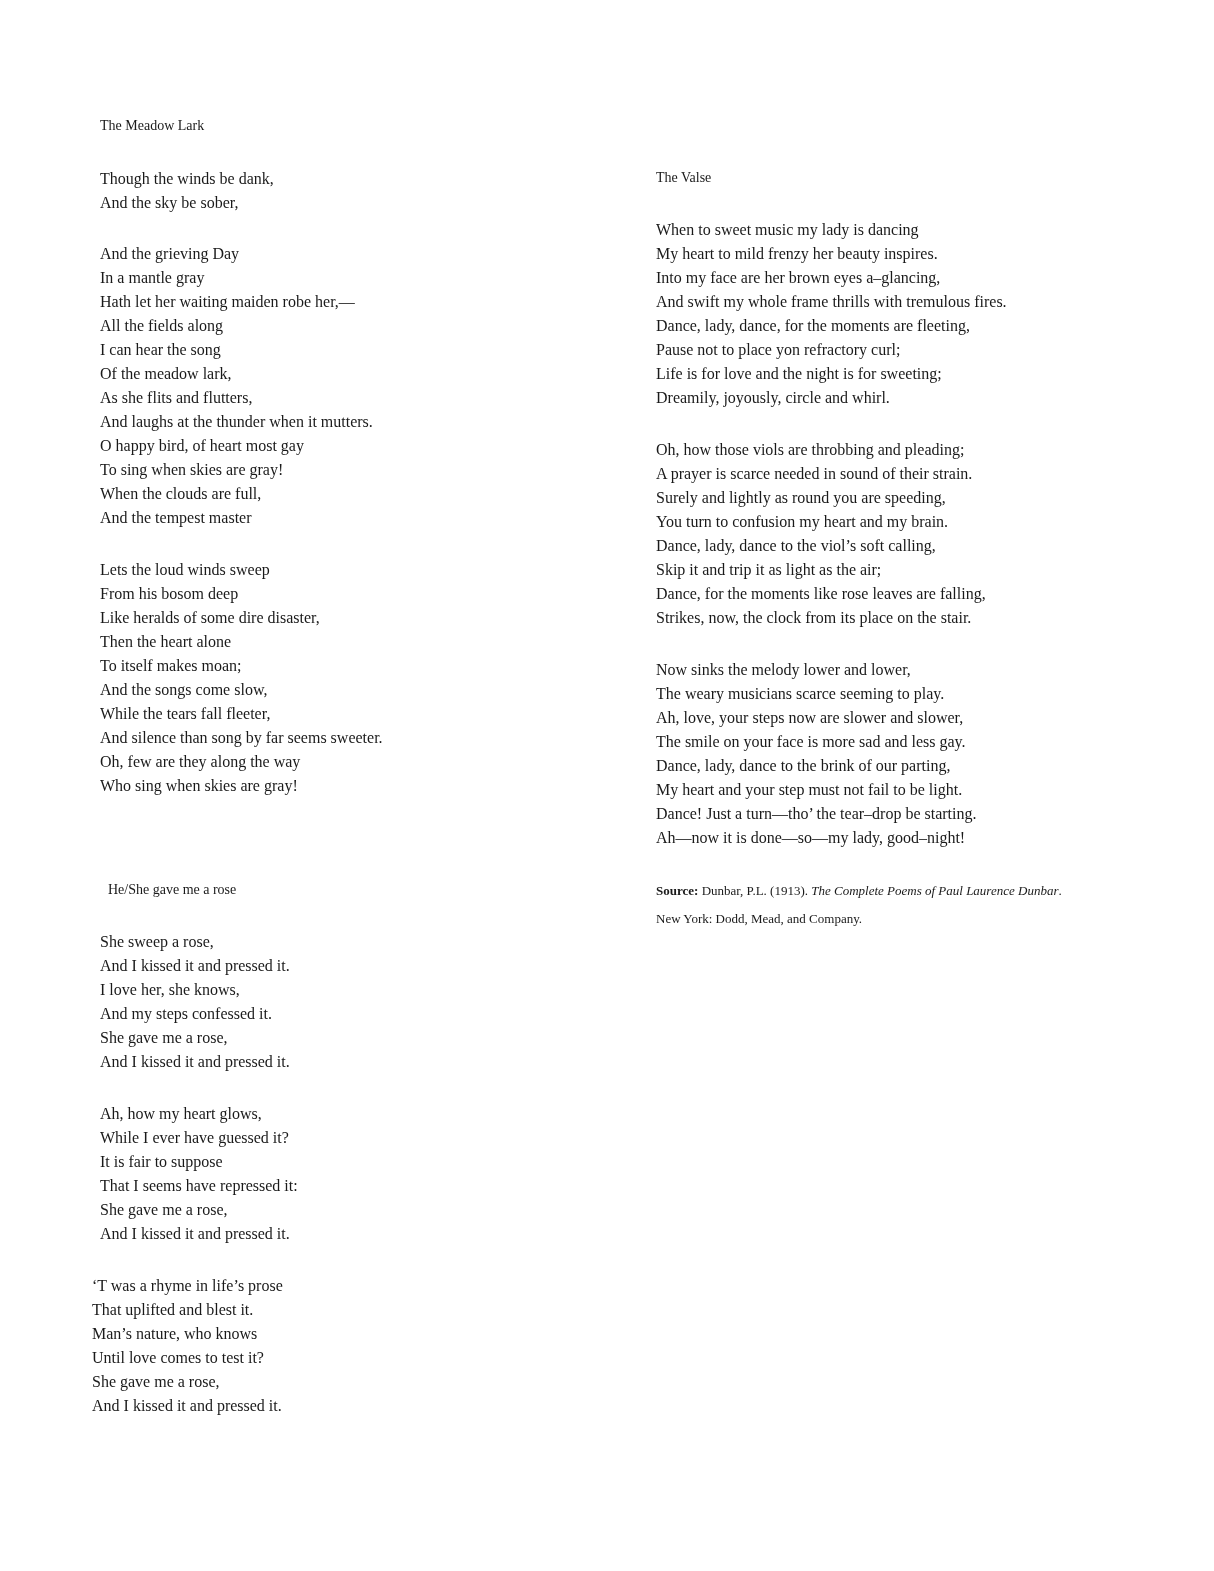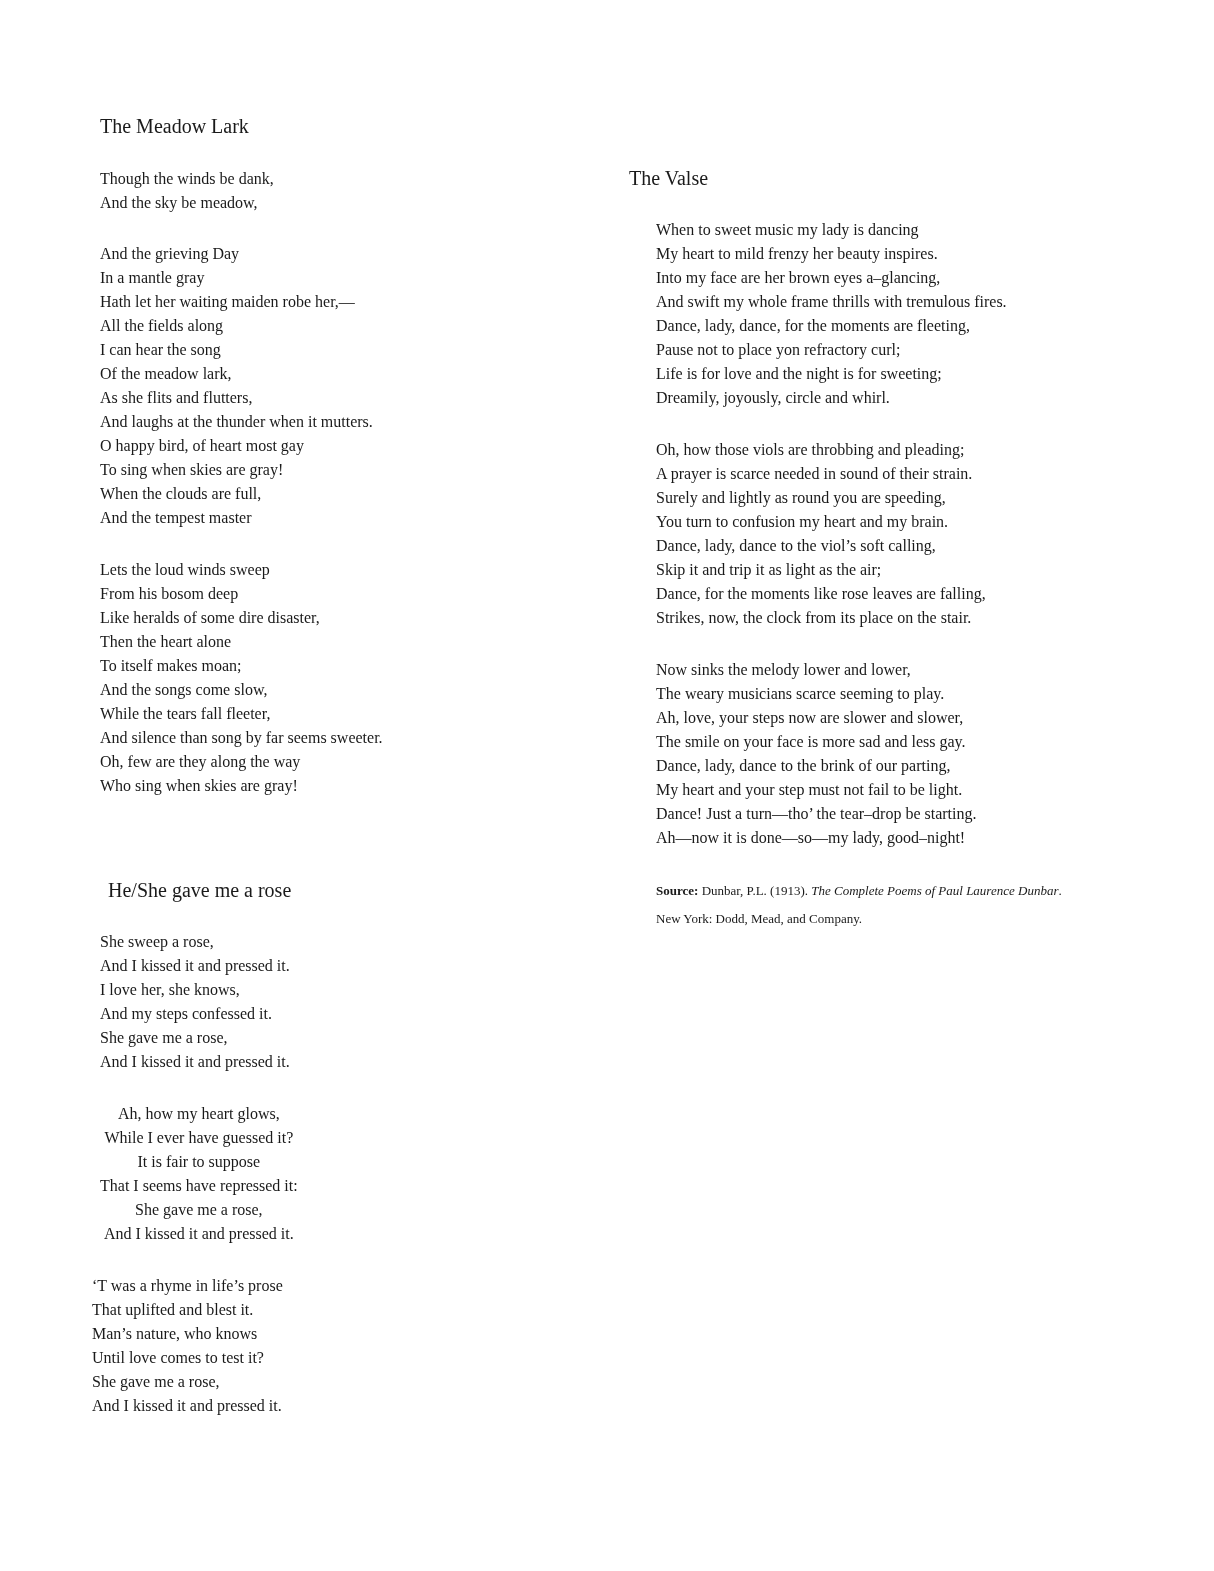--- a/index.html
+++ b/index.html
@@ -1,38 +1,38 @@
 <!DOCTYPE html>
 <html><head>
 <meta charset="utf-8">
 <style>
   html, body { margin:0; padding:0; background:#ffffff; }
   body { width:1214px; height:1571px; position:relative; overflow:hidden;
          font-family:"Liberation Serif","DejaVu Serif",serif; color:#1a1a1a; }
   .block { position:absolute; font-size:16px; line-height:24px; white-space:pre; }
   .line { display:block; height:24px; }
-  .title { position:absolute; font-size:20px; line-height:24px; white-space:pre; }
+  .title { position:absolute; font-size:14px; line-height:24px; white-space:pre; }
   .src { position:absolute; left:656px; top:877px; font-size:13px; line-height:27.5px; width:460px; }
   .src b { font-weight:bold; }
   .src i { font-style:italic; }
 </style>
 </head>
 <body>
 
 <div class="title" style="left:100px;top:114px;">The Meadow Lark</div>
-<div class="block" style="left:100px;top:167px;"><span class="line">Though the winds be dank,</span><span class="line">And the sky be meadow,</span></div>
+<div class="block" style="left:100px;top:167px;"><span class="line">Though the winds be dank,</span><span class="line">And the sky be sober,</span></div>
 <div class="block" style="left:100px;top:242px;"><span class="line">And the grieving Day</span><span class="line">In a mantle gray</span><span class="line">Hath let her waiting maiden robe her,—</span><span class="line">All the fields along</span><span class="line">I can hear the song</span><span class="line">Of the meadow lark,</span><span class="line">As she flits and flutters,</span><span class="line">And laughs at the thunder when it mutters.</span><span class="line">O happy bird, of heart most gay</span><span class="line">To sing when skies are gray!</span><span class="line">When the clouds are full,</span><span class="line">And the tempest master</span></div>
 <div class="block" style="left:100px;top:558px;"><span class="line">Lets the loud winds sweep</span><span class="line">From his bosom deep</span><span class="line">Like heralds of some dire disaster,</span><span class="line">Then the heart alone</span><span class="line">To itself makes moan;</span><span class="line">And the songs come slow,</span><span class="line">While the tears fall fleeter,</span><span class="line">And silence than song by far seems sweeter.</span><span class="line">Oh, few are they along the way</span><span class="line">Who sing when skies are gray!</span></div>
 
 <div class="title" style="left:108px;top:878px;">He/She gave me a rose</div>
 <div class="block" style="left:100px;top:930px;"><span class="line">She sweep a rose,</span><span class="line">And I kissed it and pressed it.</span><span class="line">I love her, she knows,</span><span class="line">And my steps confessed it.</span><span class="line">She gave me a rose,</span><span class="line">And I kissed it and pressed it.</span></div>
-<div class="block" style="left:100px;top:1102px;text-align:center;"><span class="line">Ah, how my heart glows,</span><span class="line">While I ever have guessed it?</span><span class="line">It is fair to suppose</span><span class="line">That I seems have repressed it:</span><span class="line">She gave me a rose,</span><span class="line">And I kissed it and pressed it.</span></div>
+<div class="block" style="left:100px;top:1102px;"><span class="line">Ah, how my heart glows,</span><span class="line">While I ever have guessed it?</span><span class="line">It is fair to suppose</span><span class="line">That I seems have repressed it:</span><span class="line">She gave me a rose,</span><span class="line">And I kissed it and pressed it.</span></div>
 <div class="block" style="left:92px;top:1274px;"><span class="line">‘T was a rhyme in life’s prose</span><span class="line">That uplifted and blest it.</span><span class="line">Man’s nature, who knows</span><span class="line">Until love comes to test it?</span><span class="line">She gave me a rose,</span><span class="line">And I kissed it and pressed it.</span></div>
 
-<div class="title" style="left:629px;top:166px;">The Valse</div>
+<div class="title" style="left:656px;top:166px;">The Valse</div>
 <div class="block" style="left:656px;top:218px;"><span class="line">When to sweet music my lady is dancing</span><span class="line">My heart to mild frenzy her beauty inspires.</span><span class="line">Into my face are her brown eyes a–glancing,</span><span class="line">And swift my whole frame thrills with tremulous fires.</span><span class="line">Dance, lady, dance, for the moments are fleeting,</span><span class="line">Pause not to place yon refractory curl;</span><span class="line">Life is for love and the night is for sweeting;</span><span class="line">Dreamily, joyously, circle and whirl.</span></div>
 <div class="block" style="left:656px;top:438px;"><span class="line">Oh, how those viols are throbbing and pleading;</span><span class="line">A prayer is scarce needed in sound of their strain.</span><span class="line">Surely and lightly as round you are speeding,</span><span class="line">You turn to confusion my heart and my brain.</span><span class="line">Dance, lady, dance to the viol’s soft calling,</span><span class="line">Skip it and trip it as light as the air;</span><span class="line">Dance, for the moments like rose leaves are falling,</span><span class="line">Strikes, now, the clock from its place on the stair.</span></div>
 <div class="block" style="left:656px;top:658px;"><span class="line">Now sinks the melody lower and lower,</span><span class="line">The weary musicians scarce seeming to play.</span><span class="line">Ah, love, your steps now are slower and slower,</span><span class="line">The smile on your face is more sad and less gay.</span><span class="line">Dance, lady, dance to the brink of our parting,</span><span class="line">My heart and your step must not fail to be light.</span><span class="line">Dance! Just a turn—tho’ the tear–drop be starting.</span><span class="line">Ah—now it is done—so—my lady, good–night!</span></div>
 
 <div class="src">
   <b>Source:</b><span> Dunbar, P.L. (1913). </span><i>The Complete Poems of Paul Laurence Dunbar</i><span>.</span><br>
   <span>New York: Dodd, Mead, and Company.</span>
 </div>
 
 </body></html>

